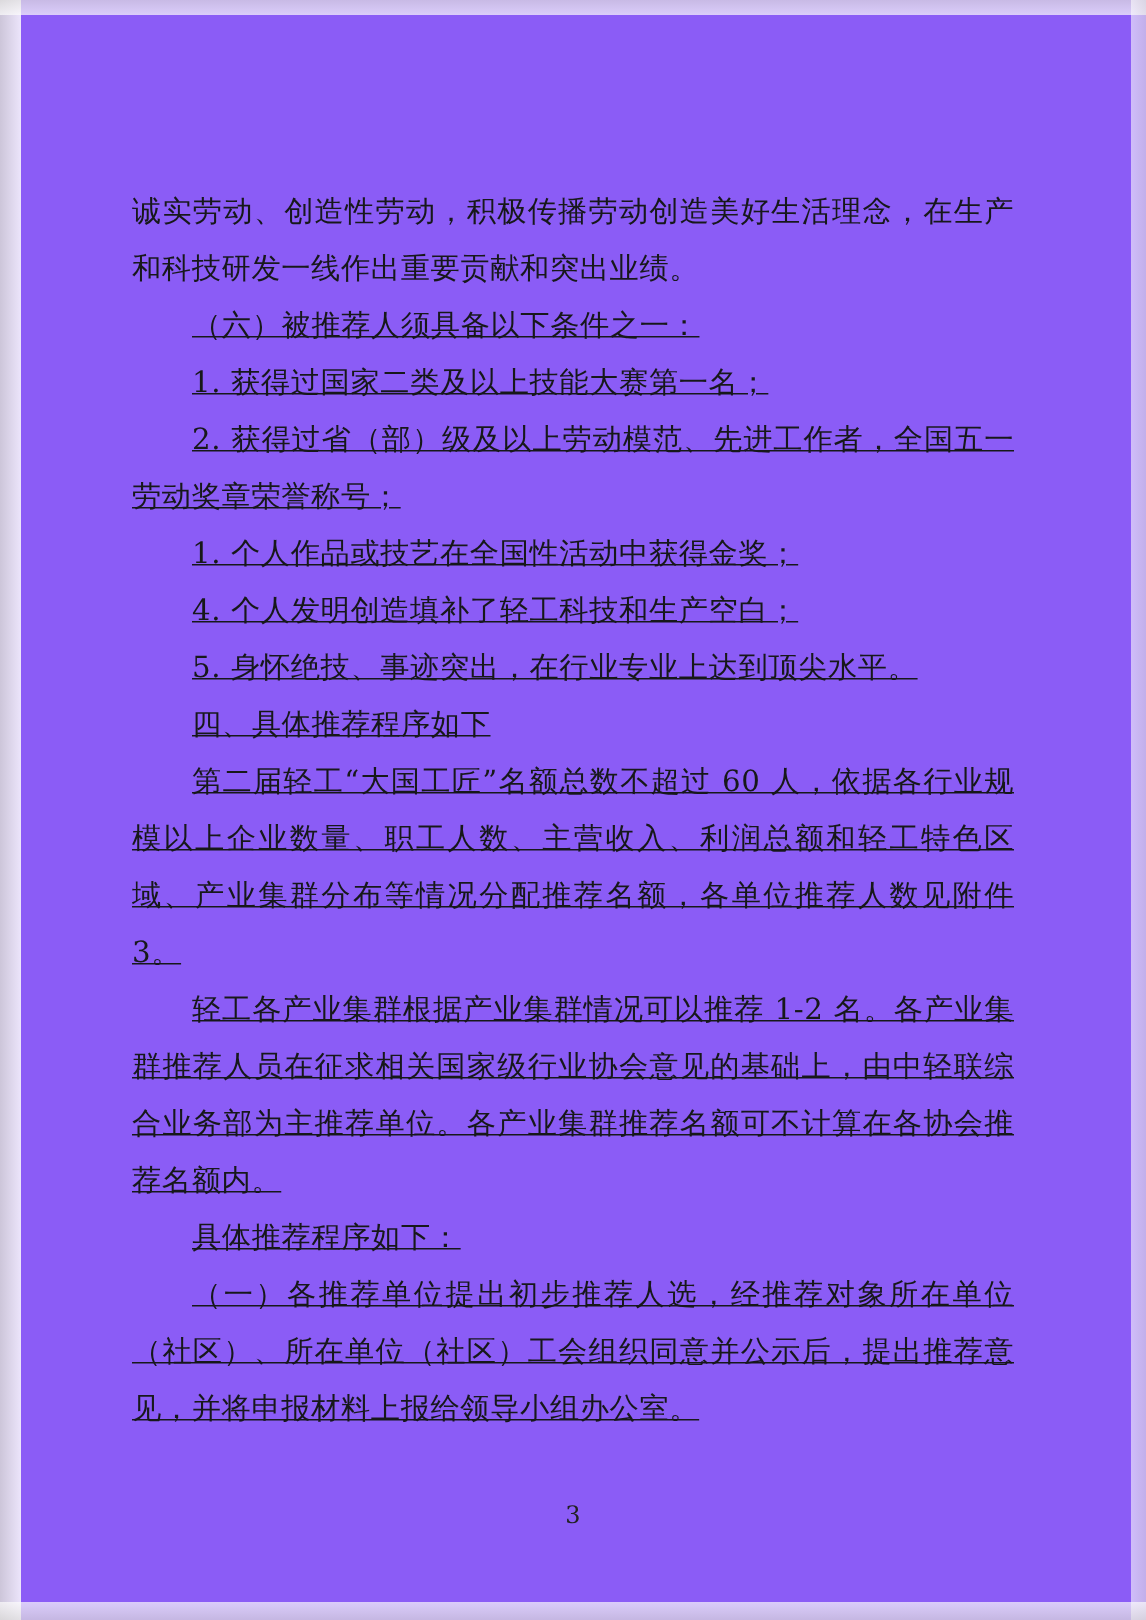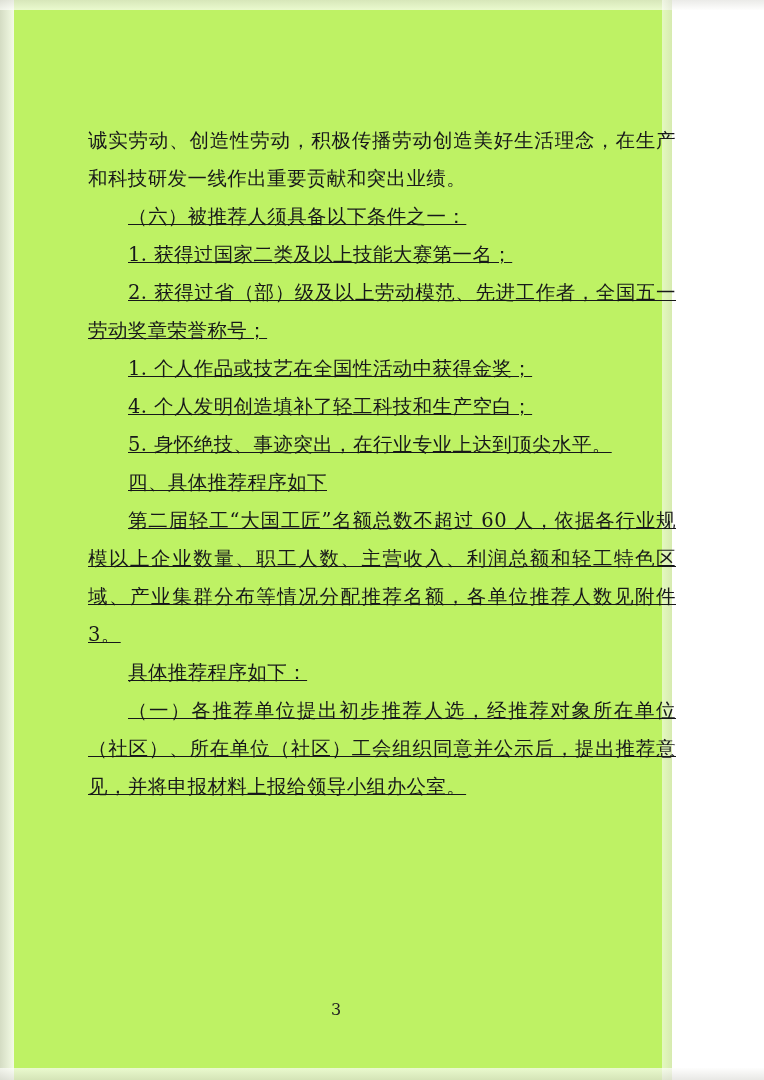--- a/index.html
+++ b/index.html
@@ -9,23 +9,23 @@
   body {
     width: 764px;
     height: 1080px;
     background: #ffffff;
     font-family: "DejaVu Serif", "Liberation Serif", serif;
     color: #1a1a1a;
     overflow: hidden;
   }
   .page {
     position: relative;
-    width: 672px;
+    width: 764px;
     height: 1080px;
-    background: #bef264;
+    background: #8b5cf6;
     box-sizing: border-box;
   }
   .content {
     position: absolute;
     left: 88px;
     top: 122px;
     width: 588px;
   }
   .para {
     font-size: 19.5px;
@@ -90,18 +90,19 @@
   <div class="content">
     <p class="para indent-0">诚实劳动、创造性劳动，积极传播劳动创造美好生活理念，在生产和科技研发一线作出重要贡献和突出业绩。</p>
     <p class="para indent-1">（六）被推荐人须具备以下条件之一：</p>
     <p class="para indent-1">1. 获得过国家二类及以上技能大赛第一名；</p>
     <p class="para indent-1">2. 获得过省（部）级及以上劳动模范、先进工作者，全国五一劳动奖章荣誉称号；</p>
     <p class="para indent-1">1. 个人作品或技艺在全国性活动中获得金奖；</p>
     <p class="para indent-1">4. 个人发明创造填补了轻工科技和生产空白；</p>
     <p class="para indent-1">5. 身怀绝技、事迹突出，在行业专业上达到顶尖水平。</p>
     <p class="para indent-1">四、具体推荐程序如下</p>
     <p class="para indent-1">第二届轻工“大国工匠”名额总数不超过 60 人，依据各行业规模以上企业数量、职工人数、主营收入、利润总额和轻工特色区域、产业集群分布等情况分配推荐名额，各单位推荐人数见附件 3。</p>
+    <p class="para indent-1">轻工各产业集群根据产业集群情况可以推荐 1-2 名。各产业集群推荐人员在征求相关国家级行业协会意见的基础上，由中轻联综合业务部为主推荐单位。各产业集群推荐名额可不计算在各协会推荐名额内。</p>
     <p class="para indent-1">具体推荐程序如下：</p>
     <p class="para indent-1">（一）各推荐单位提出初步推荐人选，经推荐对象所在单位（社区）、所在单位（社区）工会组织同意并公示后，提出推荐意见，并将申报材料上报给领导小组办公室。</p>
   </div>
 
   <div class="page-number">3</div>
 </div>
 
 </body></html>

